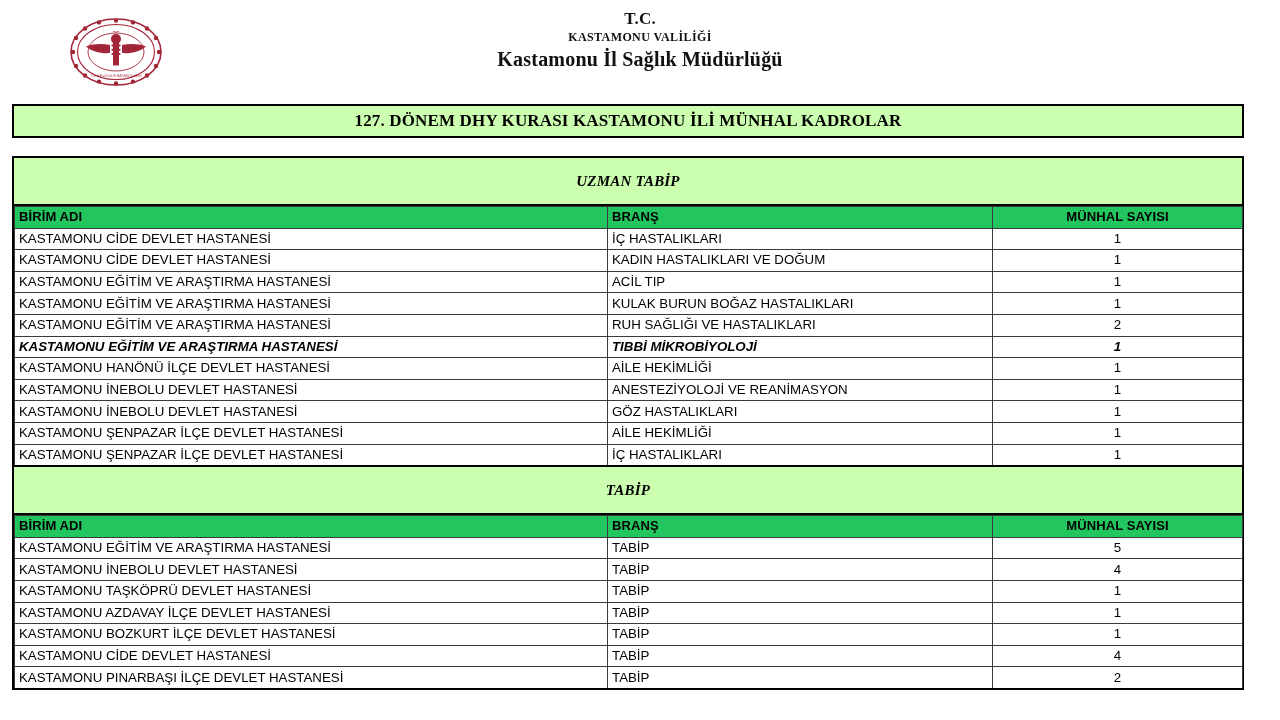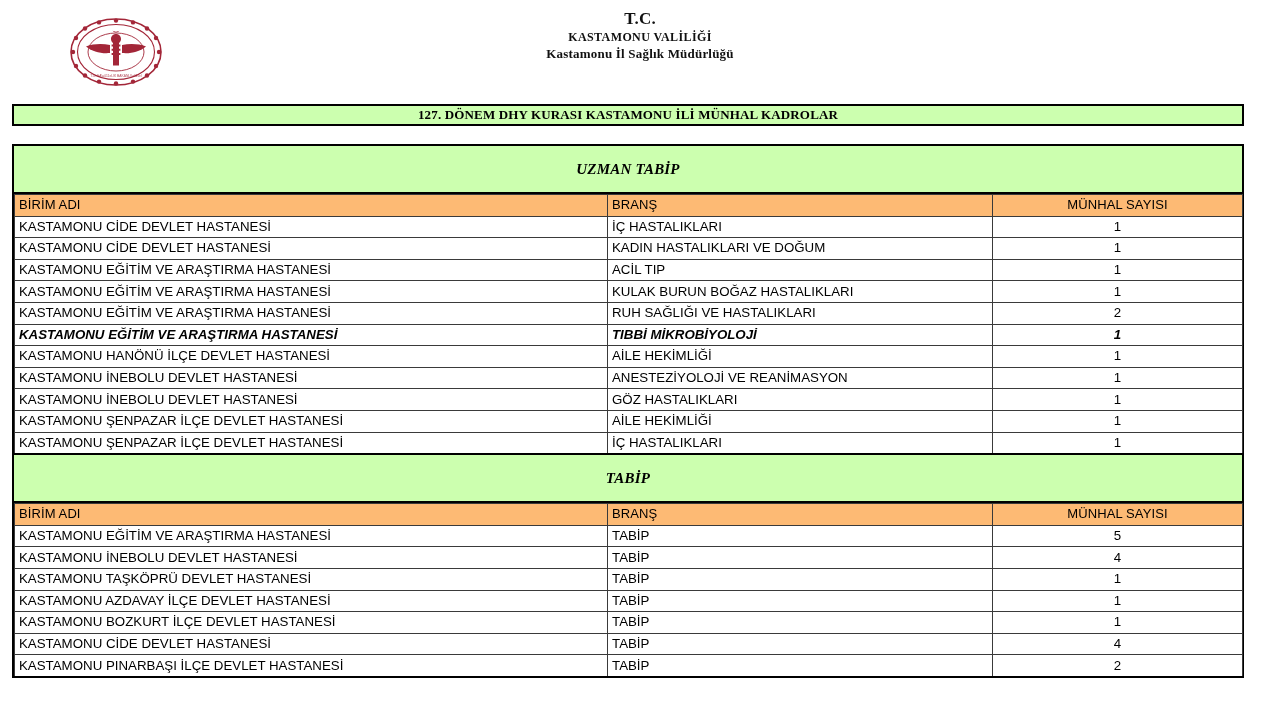--- a/index.html
+++ b/index.html
@@ -33,41 +33,41 @@
     top: 8px;
     width: 1280px;
     text-align: center;
     font-family: "Liberation Serif", serif;
     font-weight: bold;
     color: #111111;
     line-height: 1.30;
   }
   .org-line1 { font-size: 17px; letter-spacing: .2px; }
   .org-line2 { font-size: 12px; letter-spacing: .4px; }
-  .org-line3 { font-size: 13px; letter-spacing: .2px; }
+  .org-line3 { font-size: 20px; letter-spacing: .2px; }
 
   
   .sheet {
     position: relative;
     width: 1232px;
     margin: 0 auto 0 12px;
   }
 
   .banner {
     box-sizing: border-box;
     width: 1232px;
     border: 2px solid #000000;
     background: #ccffaf;
-    height: 22px;
+    height: 34px;
     display: flex;
     align-items: center;
     justify-content: center;
     font-family: "Liberation Serif", serif;
     font-weight: bold;
-    font-size: 13px;
+    font-size: 17px;
     letter-spacing: .15px;
     color: #000000;
   }
 
   .spacer-18 { height: 18px; }
 
   .table-block {
     box-sizing: border-box;
     width: 1232px;
     border: 2px solid #000000;
@@ -105,22 +105,22 @@
     border: 1px solid #3a3a3a;
     padding: 0 4px;
     height: 20.6px;
     font-size: 13.3px;
     line-height: 20px;
     white-space: nowrap;
     overflow: hidden;
     vertical-align: middle;
   }
   table.grid th {
-    background: #fdba74;
-    font-weight: normal;
+    background: #22c55e;
+    font-weight: bold;
     font-size: 13px;
     letter-spacing: .1px;
   }
   table.grid th.h-left  { text-align: left; }
   table.grid th.h-center{ text-align: center; }
   table.grid td.num     { text-align: center; }
   table.grid tr.emph td {
     font-style: italic;
     font-weight: bold;
   }

